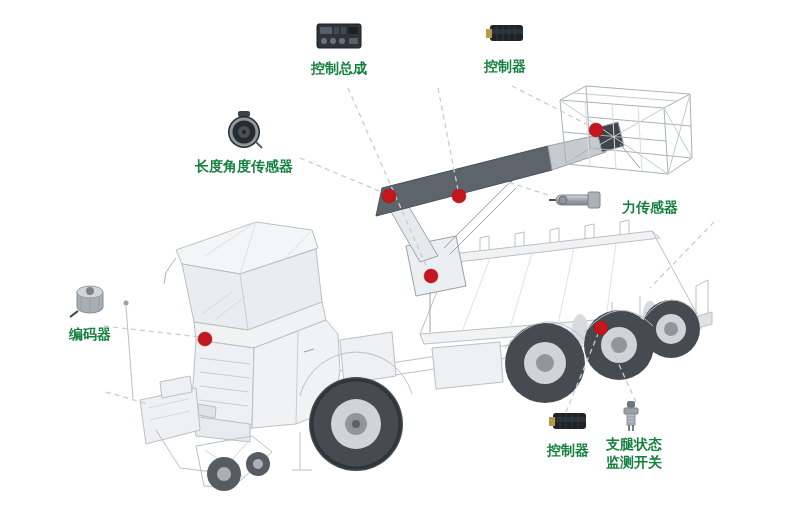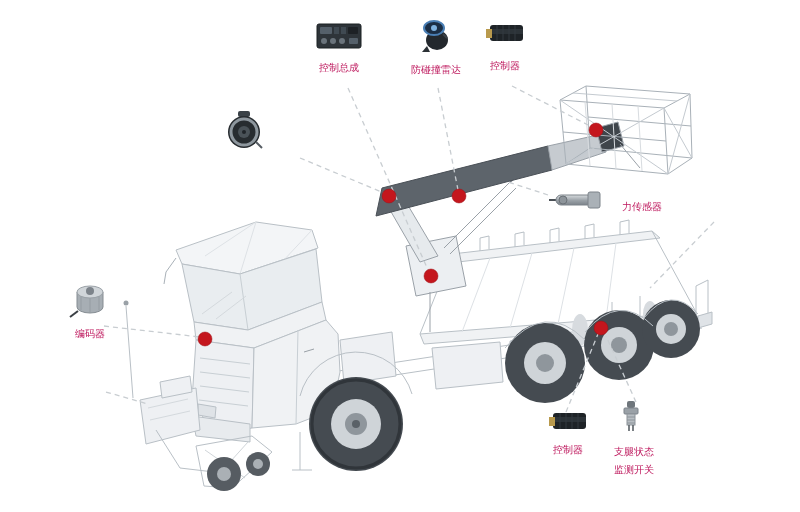--- a/index.html
+++ b/index.html
@@ -1,36 +1,36 @@
 <!DOCTYPE html>
 <html><head>
 <meta charset="utf-8">
 <style>
   * { margin:0; padding:0; box-sizing:border-box; }
   html,body { width:800px; height:512px; background:#ffffff; overflow:hidden;
               font-family:"Liberation Sans", sans-serif; }
   .stage { position:relative; width:800px; height:512px; background:#ffffff; }
   .art   { position:absolute; left:0; top:0; }
-  .callout { position:absolute; text-align:center; color:#be185d; font-size:10px; line-height:18px; }
+  .callout { position:absolute; text-align:center; color:#15803d; font-size:14px; line-height:18px;font-weight:bold; }
   .callout .ico { display:block; margin:0 auto; }
   .callout .lbl { margin-top:7px; white-space:nowrap; }
   #co0 { left:302px; top:20px;  width:74px; }
   #co1 { left:394px; top:16px;  width:84px; }
   #co2 { left:472px; top:20px;  width:66px; }
   #co2 .lbl { margin-top:11px; }
   #co3 { left:188px; top:110px; width:112px; }
   #co4 { left:548px; top:183px; display:flex; align-items:center; }
   #co4 .lbl { margin:15px 0 0 18px; }
   #co5 { left:700px; top:170px; width:72px; }
   #co6 { left:58px;  top:280px; width:64px; }
   #co7 { left:52px;  top:348px; width:70px; }
   #co8 { left:538px; top:408px; width:60px; }
   #co9 { left:598px; top:398px; width:72px; }
   #co9 .ico { margin-left:20px; }
-  #co9 .lbl { margin-top:9px; }
+  #co9 .lbl { margin-top:1px; }
   #co9 .lbl2 { margin-top:0; white-space:nowrap; }
 </style>
 </head>
 <body>
 
 <div class="stage">
 
   <svg class="art" width="800" height="512" viewBox="0 0 800 512">
 
     <g stroke="#b9c0c6" fill="none" stroke-width="1">
@@ -165,50 +165,41 @@
       <rect x="25" y="7" width="5" height="7" fill="#404a52"></rect>
       <rect x="32" y="7" width="10" height="7" rx="1" fill="#1d2125"></rect>
       <circle cx="8" cy="21" r="3" fill="#6a737b"></circle>
       <circle cx="17" cy="21" r="3" fill="#6a737b"></circle>
       <circle cx="26" cy="21" r="3" fill="#6a737b"></circle>
       <rect x="33" y="18" width="9" height="6" rx="1" fill="#55606a"></rect>
     </svg>
     <div class="lbl">控制总成</div>
   </div>
 
-  <div class="callout" id="co1">
-    <svg class="ico" width="38" height="38" viewBox="0 0 38 38">
-      <path d="M10 30 L5 36 L13 36 Z" fill="#2b3136"></path>
-      <ellipse cx="20" cy="24" rx="11" ry="10" fill="#23282d"></ellipse>
-      <ellipse cx="17" cy="12" rx="10" ry="7" fill="#1b2e45" stroke="#4a7fb5" stroke-width="2"></ellipse>
-      <circle cx="17" cy="12" r="3" fill="#7fb2e0"></circle>
-      <path d="M26 18 L30 22" stroke="#3a4147" stroke-width="2"></path>
-    </svg>
-    <div class="lbl">防碰撞雷达</div>
-  </div>
 
   <div class="callout" id="co2">
     <svg class="ico" width="40" height="26" viewBox="0 0 40 26">
       <rect x="5" y="5" width="33" height="16" rx="3" fill="#1e2327"></rect>
       <rect x="5" y="9" width="33" height="5" fill="#2c3338"></rect>
       <rect x="1" y="9" width="6" height="9" fill="#b99a4d"></rect>
       <path d="M12 5 L12 21 M18 5 L18 21 M24 5 L24 21 M30 5 L30 21" stroke="#333a40" stroke-width="1"></path>
     </svg>
     <div class="lbl">控制器</div>
   </div>
 
   <div class="callout" id="co3">
     <svg class="ico" width="40" height="40" viewBox="0 0 40 40">
       <rect x="14" y="1" width="12" height="6" rx="2" fill="#3a4147"></rect>
       <circle cx="20" cy="22" r="16" fill="#272c30"></circle>
       <circle cx="20" cy="22" r="13" fill="none" stroke="#8e979e" stroke-width="3"></circle>
       <circle cx="20" cy="22" r="6" fill="#4a5258"></circle>
       <circle cx="20" cy="22" r="2" fill="#20252a"></circle>
       <path d="M32 32 L38 38" stroke="#555c62" stroke-width="2"></path>
     </svg>
+    <div class="lbl">长度角度传感器</div>
   </div>
 
   <div class="callout" id="co4">
     <svg class="ico" width="56" height="26" viewBox="0 0 56 26">
       <defs>
         <linearGradient id="metalGrad" x1="0" y1="0" x2="0" y2="1">
           <stop offset="0" stop-color="#d7dbde"></stop>
           <stop offset="0.55" stop-color="#9aa1a7"></stop>
           <stop offset="1" stop-color="#7c838a"></stop>
         </linearGradient>

